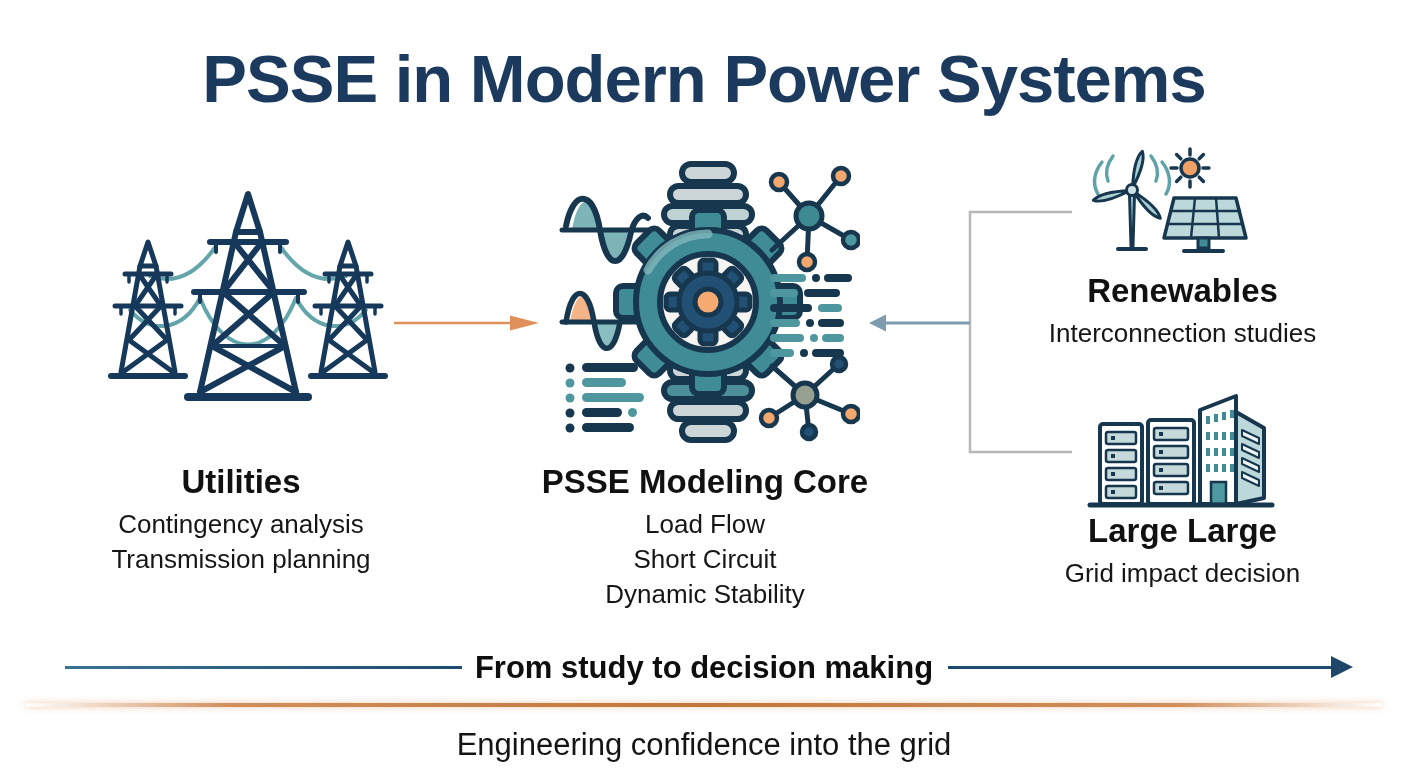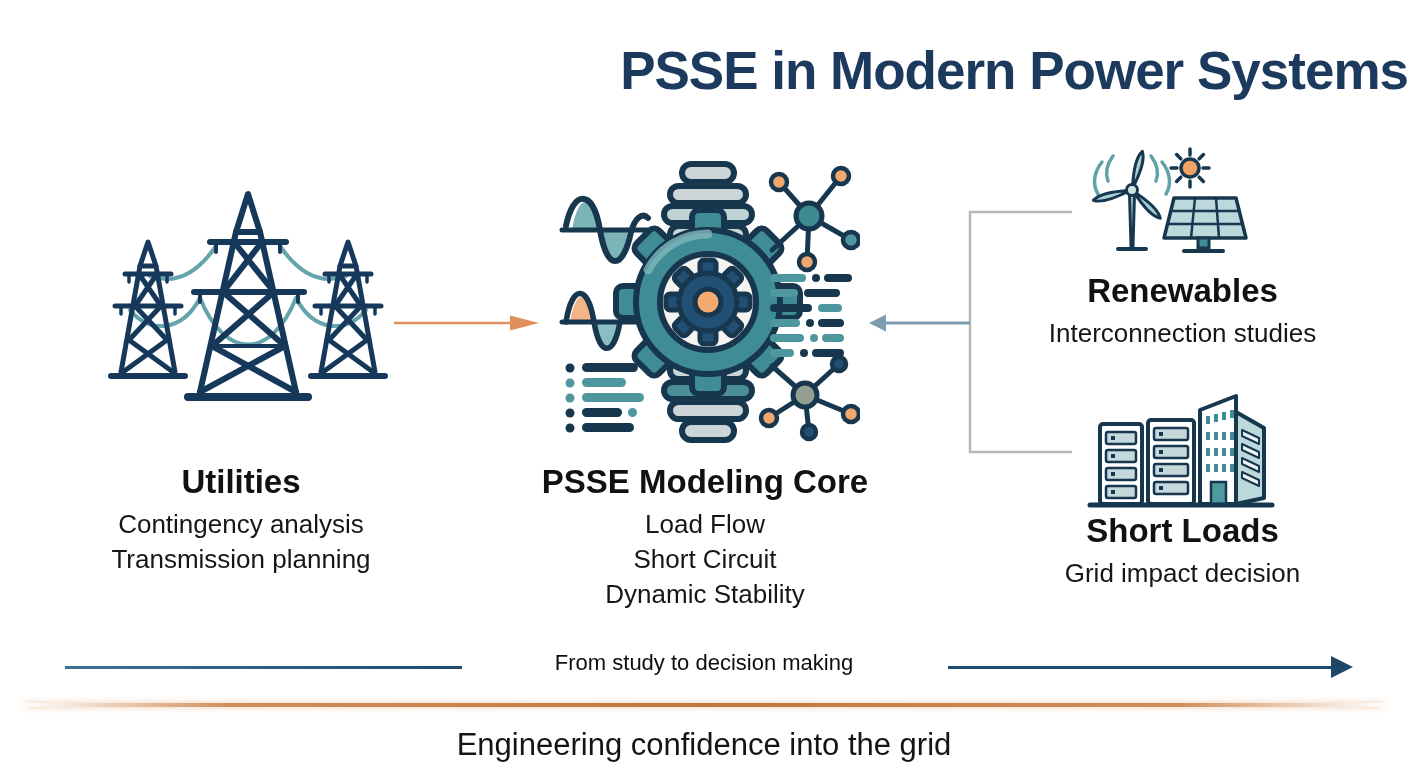--- a/index.html
+++ b/index.html
@@ -4,42 +4,42 @@
 <style>
   * { margin:0; padding:0; box-sizing:border-box; }
   html,body { background:#ffffff; }
   body { font-family:"Liberation Sans", sans-serif; color:#131313; }
   .canvas {
     position:relative; width:1408px; height:768px; background:#ffffff;
     overflow:hidden; margin:0 auto;
   }
   .title {
     position:absolute; top:40px; left:0; width:100%;
-    text-align:right; font-size:53px; font-weight:bold;
+    text-align:center; font-size:67px; font-weight:bold;
     color:#1b3a5e; letter-spacing:-1px;
   }
   .icon-abs { position:absolute; }
   .label-block { position:absolute; text-align:center; }
   .label-block .heading { font-size:33px; font-weight:bold; color:#111; margin-bottom:6px; }
   .label-block .subline { font-size:26px; color:#161616; line-height:35px; }
   .lb-utilities   { left:36px;  top:463px; width:410px; }
   .lb-core        { left:480px; top:463px; width:450px; }
   .lb-renewables  { left:1015px; top:272px; width:335px; }
   .lb-largeloads  { left:1015px; top:512px; width:335px; }
 
   
   .flow-line-left  { position:absolute; left:65px;  top:666px; width:397px; height:3px;
                      background:linear-gradient(to right,#3a7392,#1f4b6e); }
   .flow-line-right { position:absolute; left:948px; top:666px; width:385px; height:3px;
                      background:#1f4b6e; }
   .flow-arrowhead  { position:absolute; left:1331px; top:656px; width:0; height:0;
                      border-left:22px solid #1d4668;
                      border-top:11px solid transparent; border-bottom:11px solid transparent; }
   .flow-label { position:absolute; left:0; top:650px; width:100%;
-                text-align:center; font-size:22px; font-weight:normal; color:#0e0e0e; }
+                text-align:center; font-size:31px; font-weight:bold; color:#0e0e0e; }
 
   .divider-orange {
     position:absolute; left:25px; top:703px; width:1358px; height:4px; border-radius:2px;
     background:linear-gradient(to right, rgba(201,122,62,0) 0%, rgba(201,122,62,0.85) 15%,
                #c4763a 50%, rgba(201,122,62,0.85) 85%, rgba(201,122,62,0) 100%);
     box-shadow:0 0 6px rgba(222,150,90,0.55);
   }
   .tagline { position:absolute; left:0; top:727px; width:100%;
              text-align:center; font-size:31px; color:#141414; }
 </style>
@@ -367,21 +367,21 @@
   </div>
 
   <div class="label-block lb-core">
     <div class="heading">PSSE Modeling Core</div>
     <div class="subline">Load Flow</div>
     <div class="subline">Short Circuit</div>
     <div class="subline">Dynamic Stability</div>
   </div>
 
   <div class="label-block lb-largeloads">
-    <div class="heading">Short Loads</div>
+    <div class="heading">Large Large</div>
     <div class="subline">Grid impact decision</div>
   </div>
 
   <div class="flow-line-left"></div>
   <div class="flow-line-right"></div>
   <div class="flow-arrowhead"></div>
   <div class="flow-label">From study to decision making</div>
 
   <div class="divider-orange"></div>
   <div class="tagline">Engineering confidence into the grid</div>

